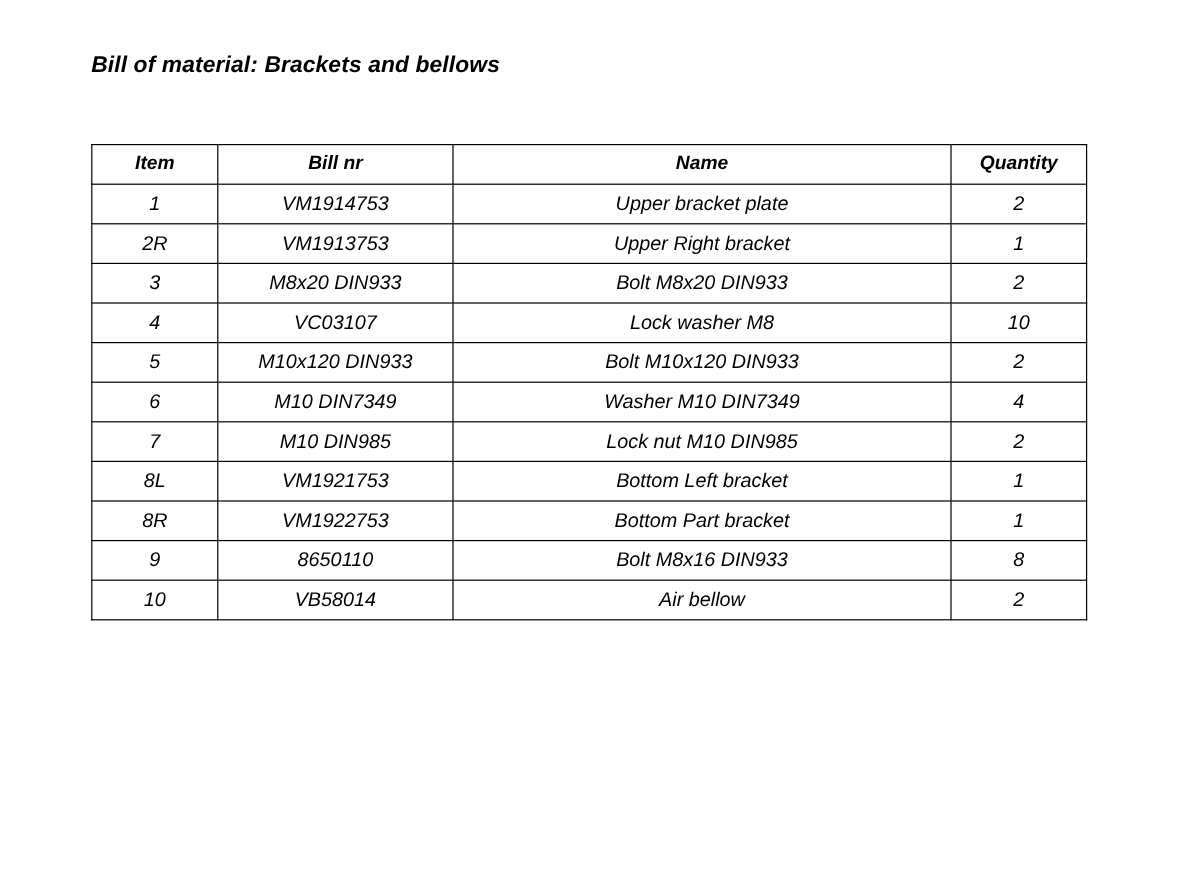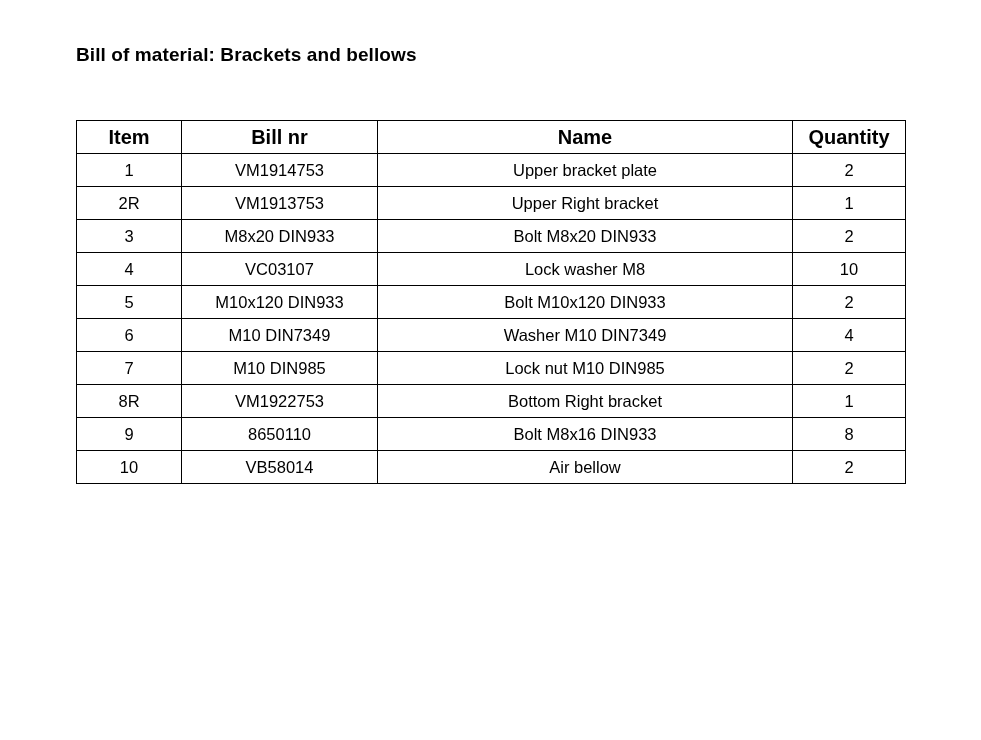--- a/index.html
+++ b/index.html
@@ -12,20 +12,21 @@
     background: #ffffff;
     font-family: "Liberation Sans", sans-serif;
     color: #000000;
     overflow: hidden;
   }
   .page {
     position: relative;
     width: 852px;
     height: 740px;
     box-sizing: border-box;
+    font-style: italic;
   }
   .doc-title {
     position: absolute;
     left: 76px;
     top: 44px;
     font-size: 19px;
     font-weight: bold;
     letter-spacing: 0.1px;
     white-space: nowrap;
   }
@@ -42,21 +43,21 @@
     border: 1.5px solid #000000;
     font-size: 16.5px;
     text-align: center;
     height: 33px;
     padding: 0 4px;
     line-height: 1.1;
     box-sizing: border-box;
   }
   .bom-table th {
     font-weight: bold;
-    font-size: 20px;
+    font-size: 16px;
   }
   .col-item   { width: 105px; }
   .col-part   { width: 196px; }
   .col-name   { width: 415px; }
   .col-qty    { width: 113px; }
 </style>
 </head>
 <body>
 
 <div class="page">
@@ -115,23 +116,29 @@
         <td>Washer M10 DIN7349</td>
         <td>4</td>
       </tr>
       <tr>
         <td>7</td>
         <td>M10 DIN985</td>
         <td>Lock nut M10 DIN985</td>
         <td>2</td>
       </tr>
       <tr>
+        <td>8L</td>
+        <td>VM1921753</td>
+        <td>Bottom Left bracket</td>
+        <td>1</td>
+      </tr>
+      <tr>
         <td>8R</td>
         <td>VM1922753</td>
-        <td>Bottom Right bracket</td>
+        <td>Bottom Part bracket</td>
         <td>1</td>
       </tr>
       <tr>
         <td>9</td>
         <td>8650110</td>
         <td>Bolt M8x16 DIN933</td>
         <td>8</td>
       </tr>
       <tr>
         <td>10</td>

